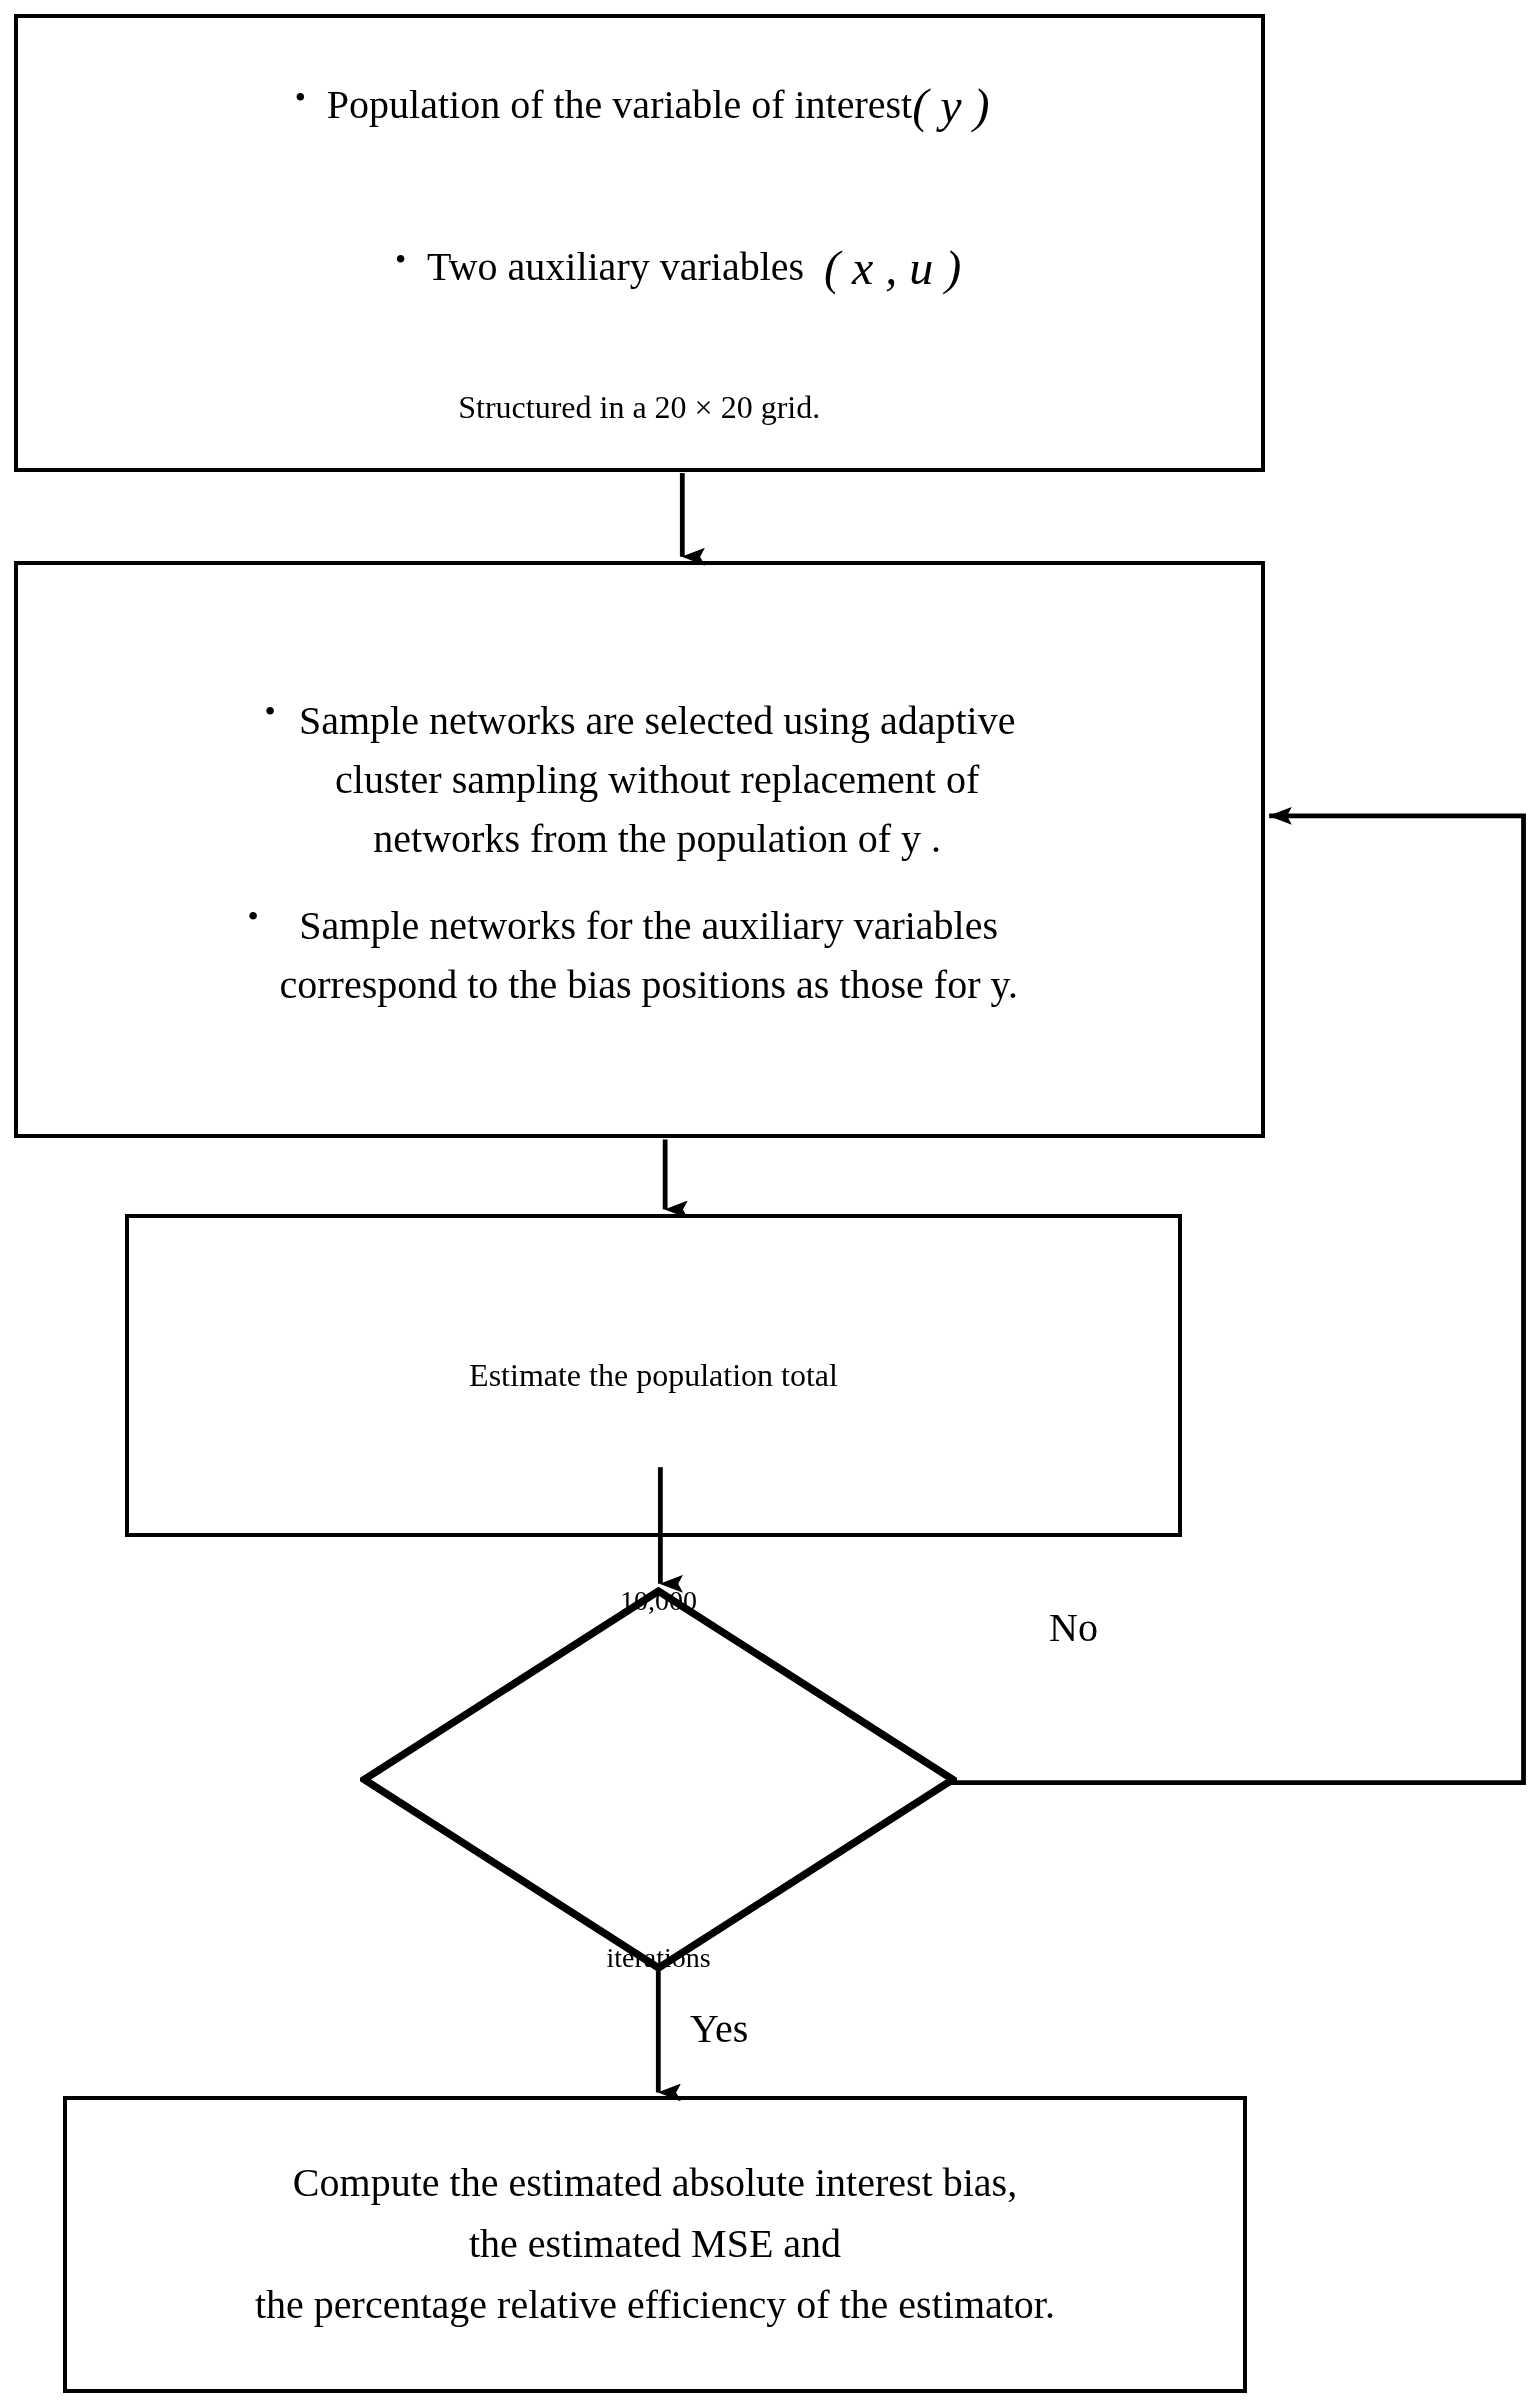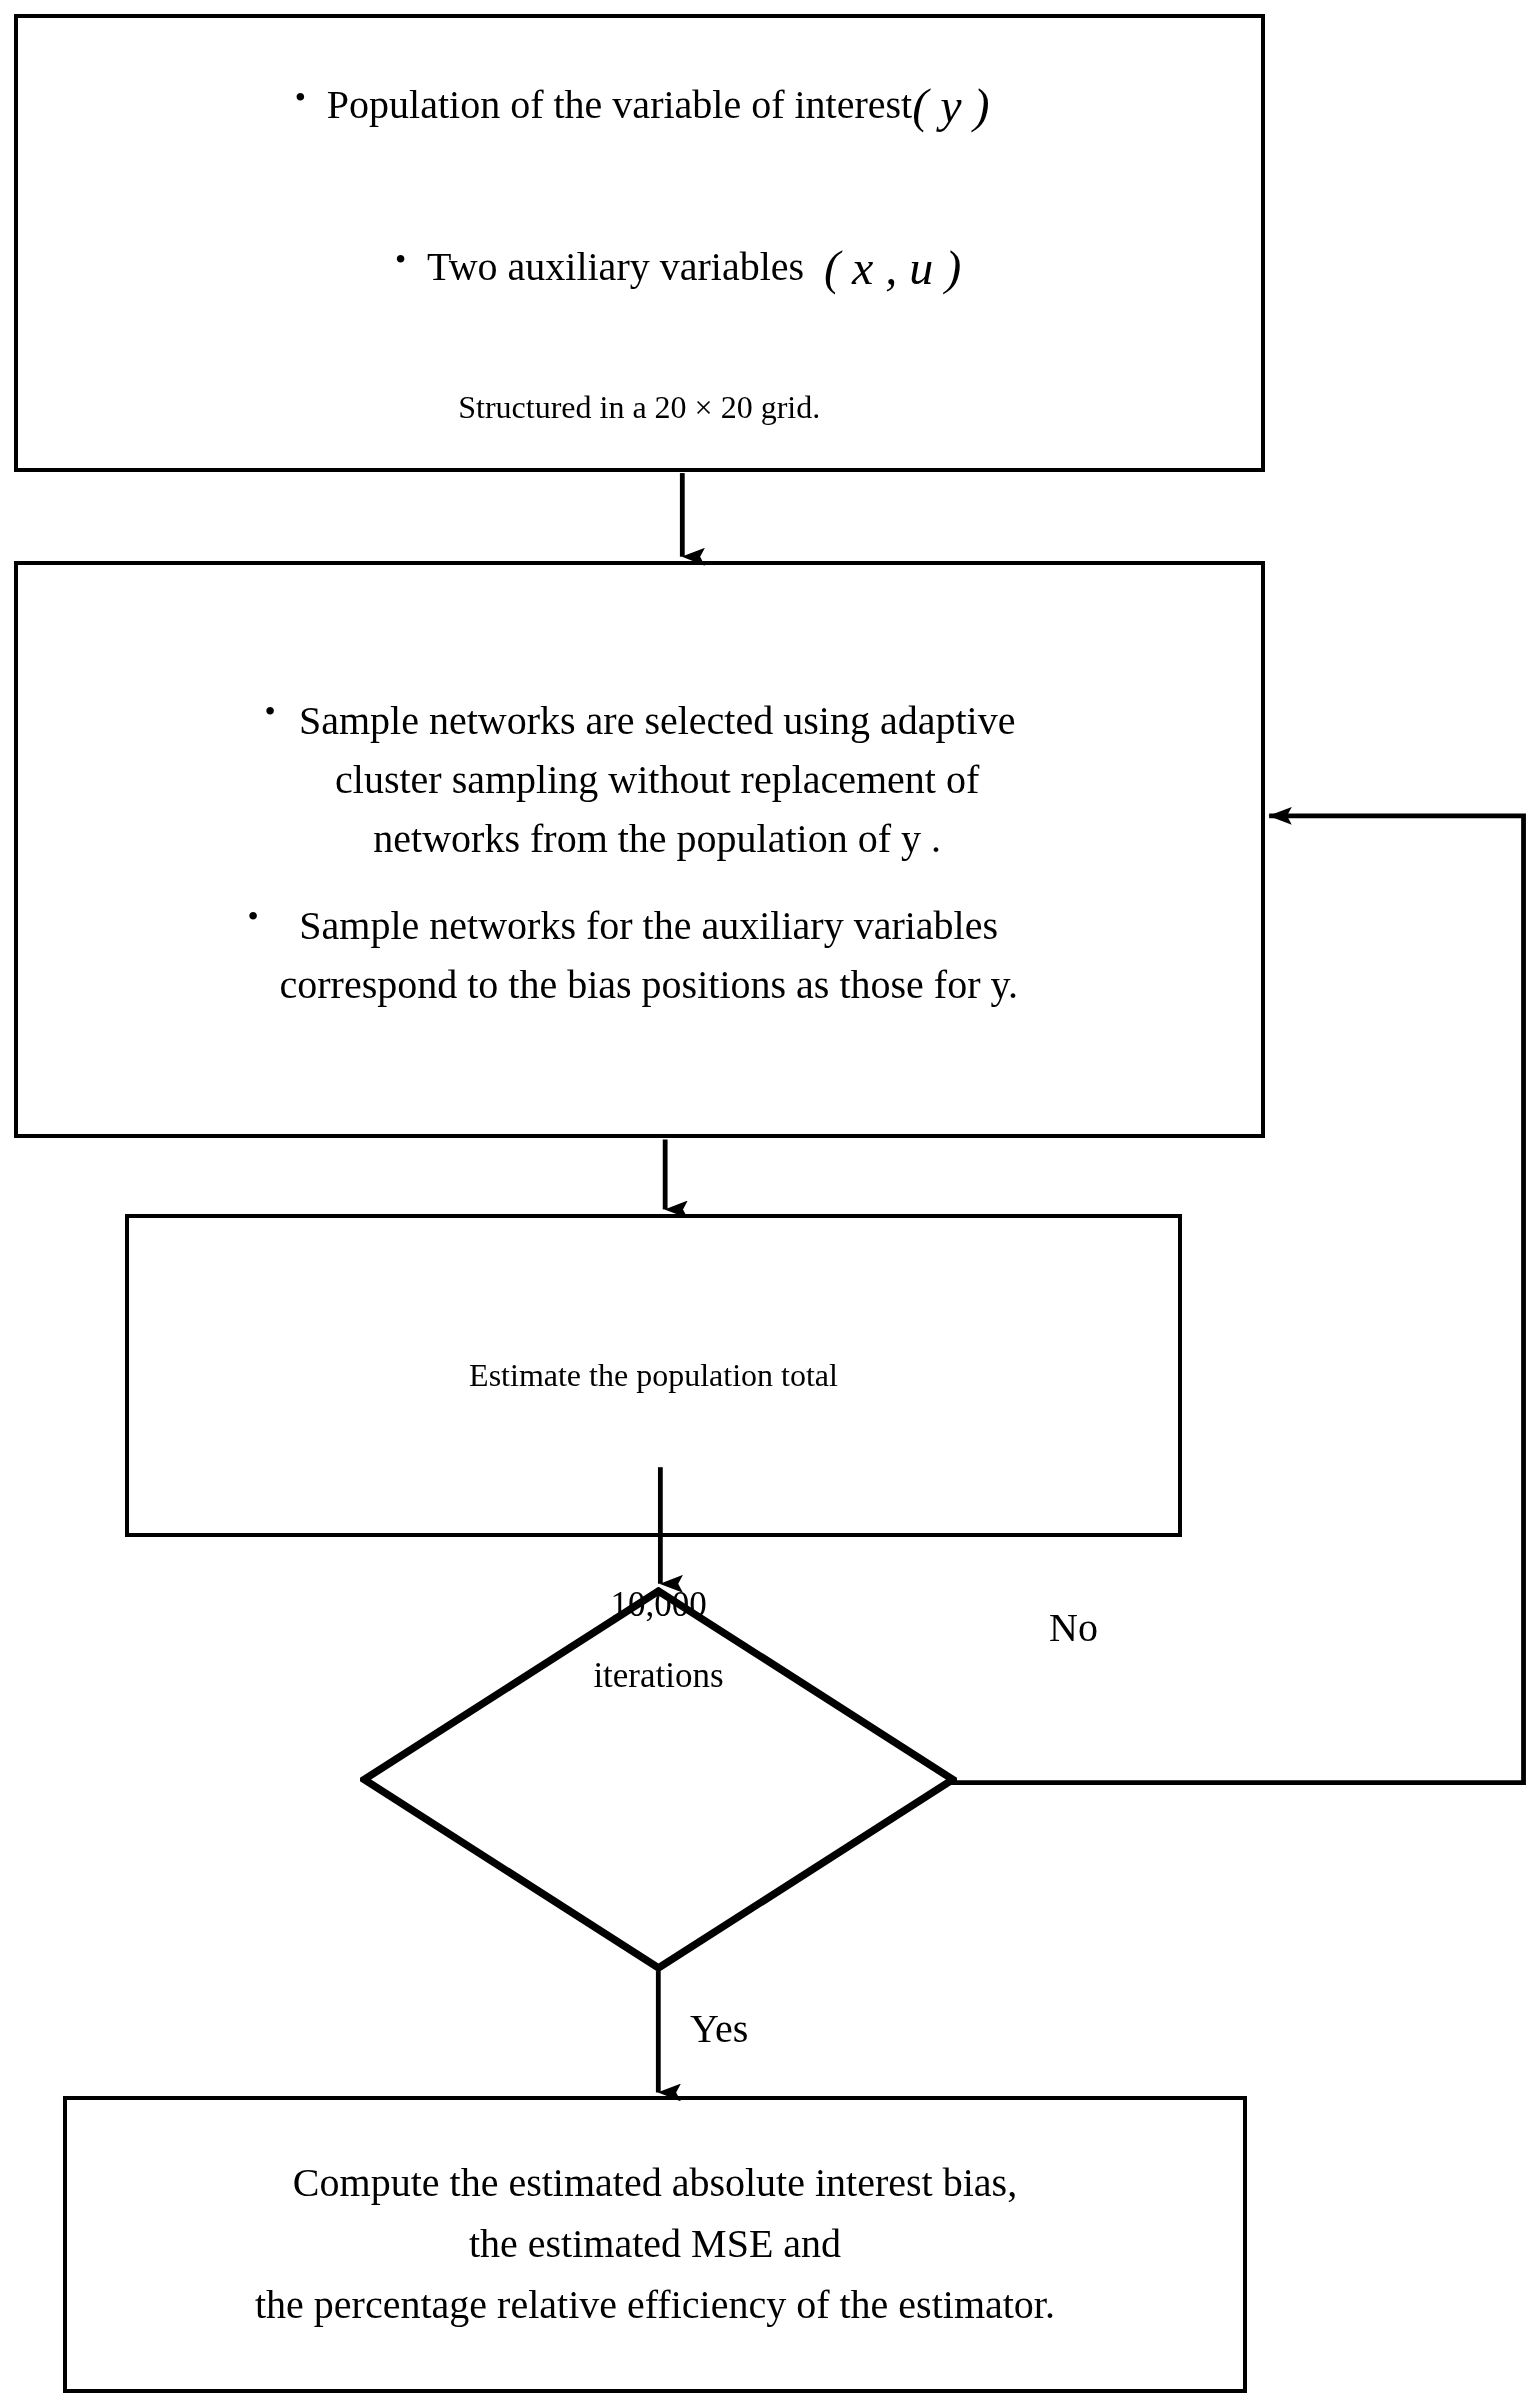--- a/index.html
+++ b/index.html
@@ -103,22 +103,22 @@
   #decision-diamond svg { display: block; width: 100%; height: 100%; }
   #decision-text {
     position: absolute;
     left: 360px;
     top: 1587px;
     width: 597px;
     height: 385px;
     display: flex;
     flex-direction: column;
     align-items: center;
-    justify-content: flex-start;
-    font-size: 35px;
+    justify-content: space-between;
+    font-size: 28px;
     line-height: 1.0;
     pointer-events: none;
   }
   #decision-text .dline { display: block; }
   #decision-text .dline.second { margin-top: 36px; }
 
   
   .connector-svg {
     position: absolute;
     left: 0; top: 0;

